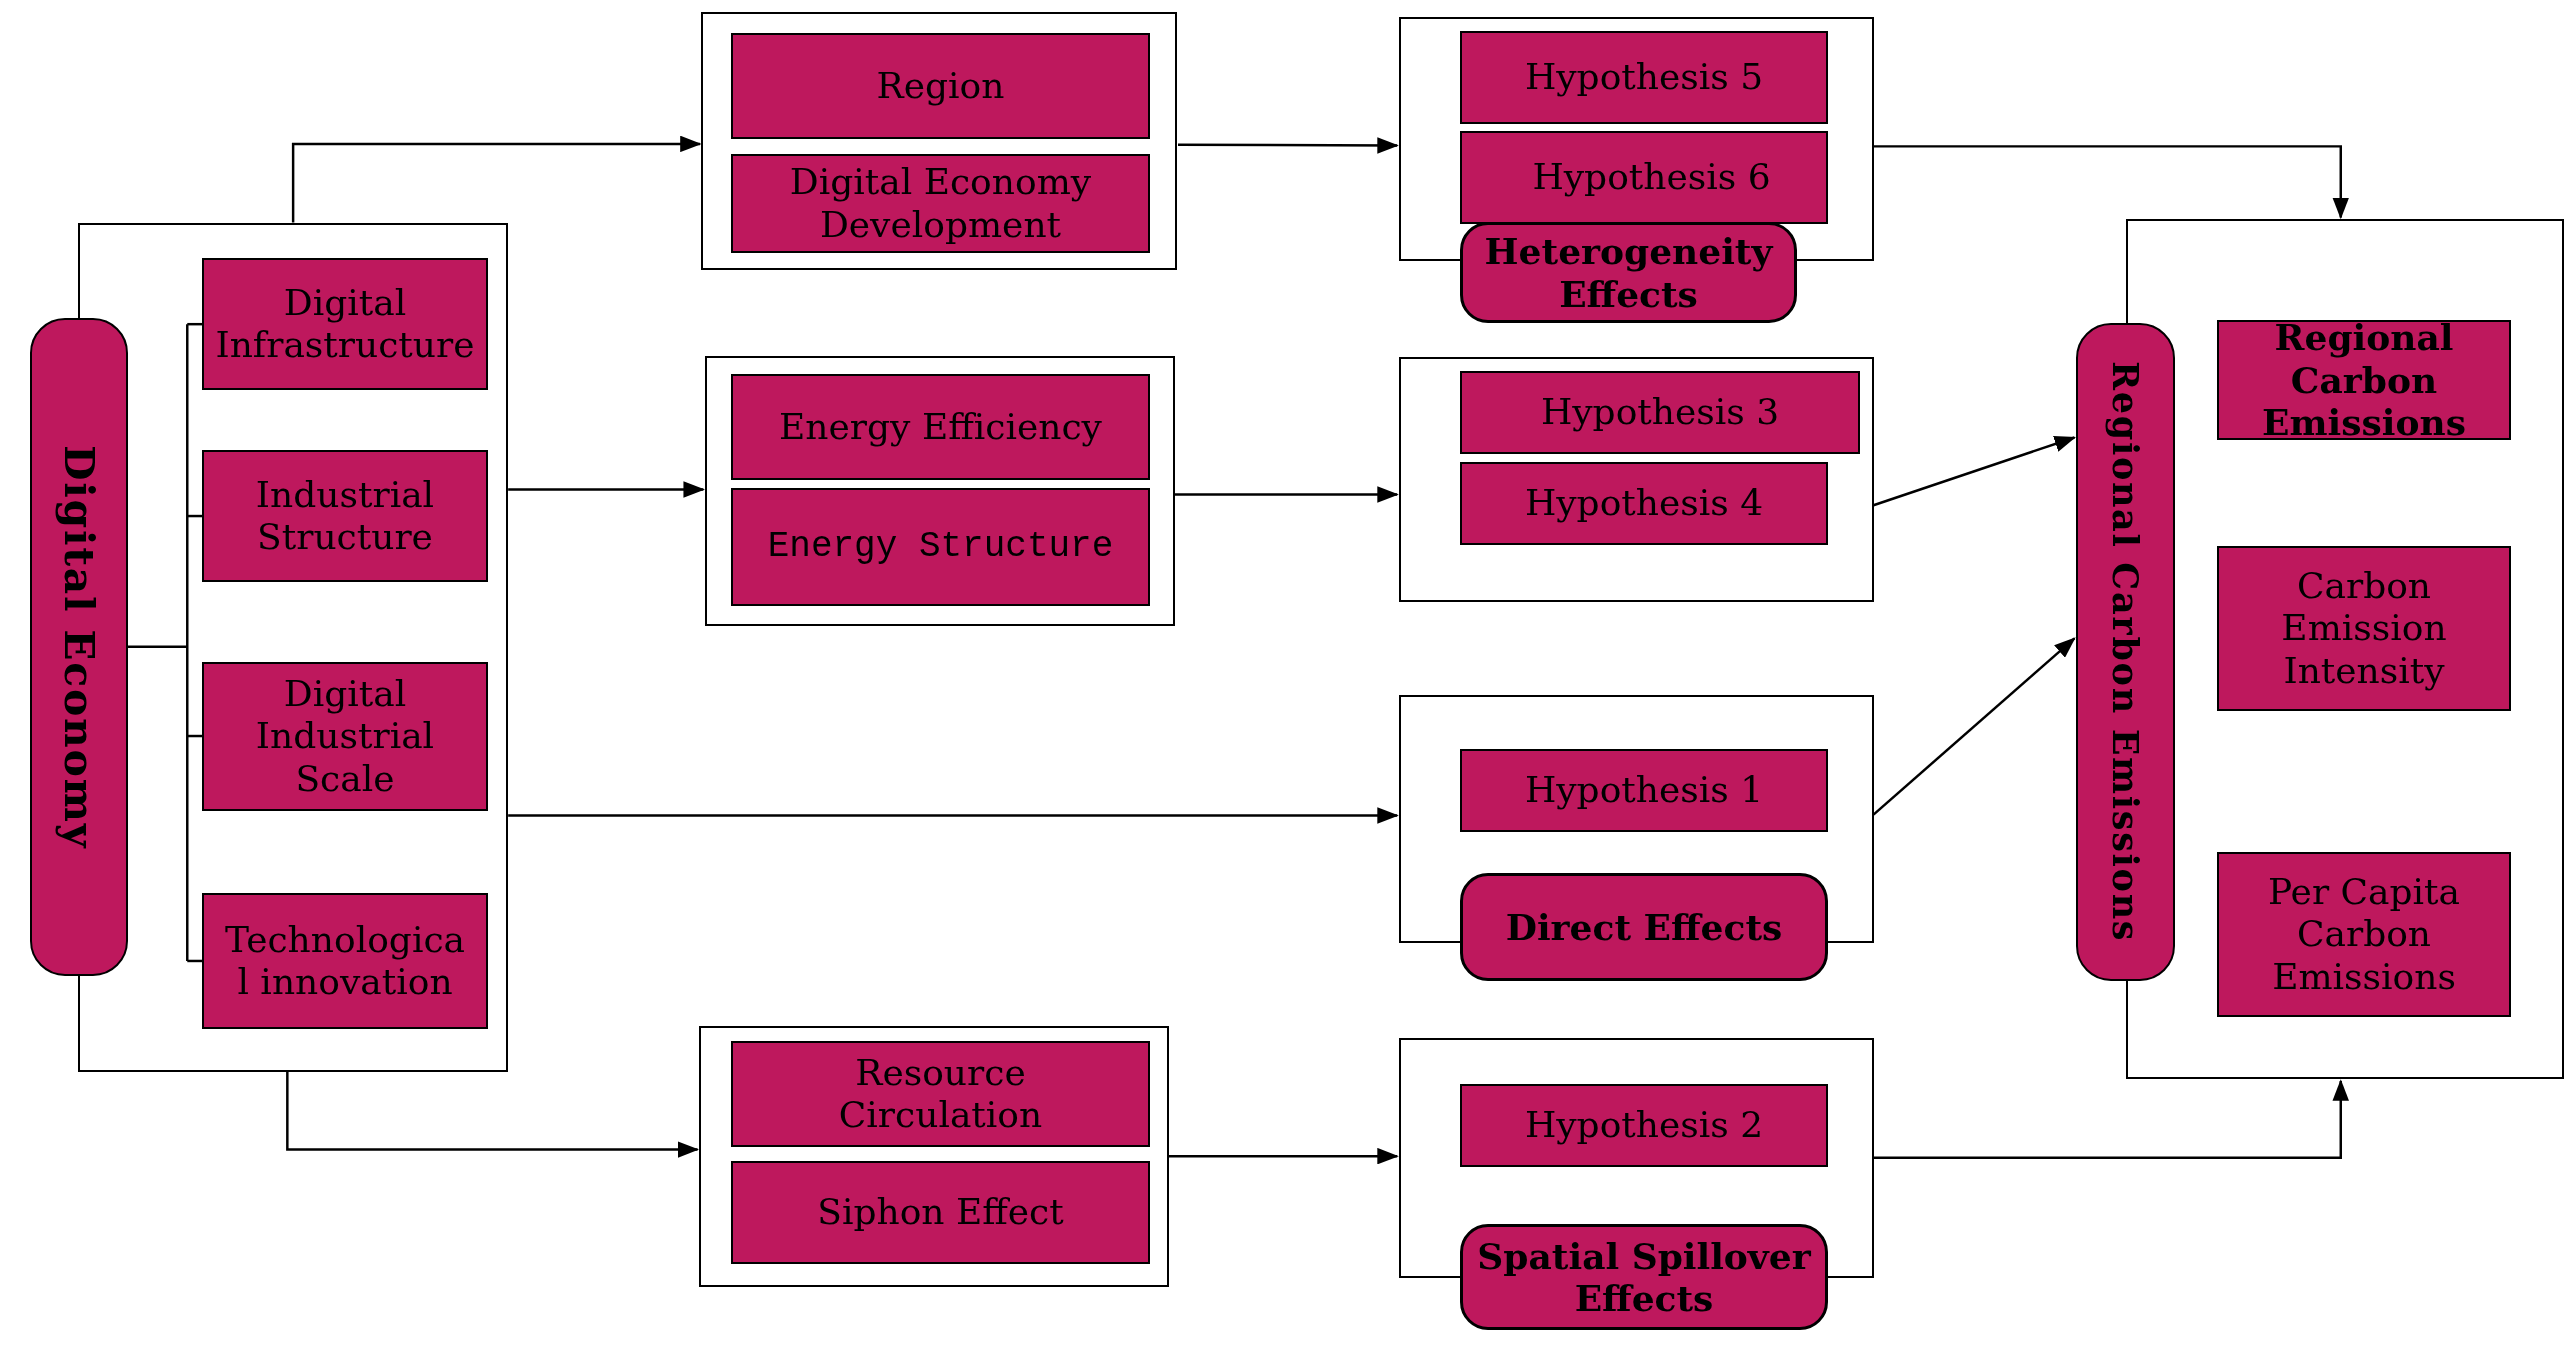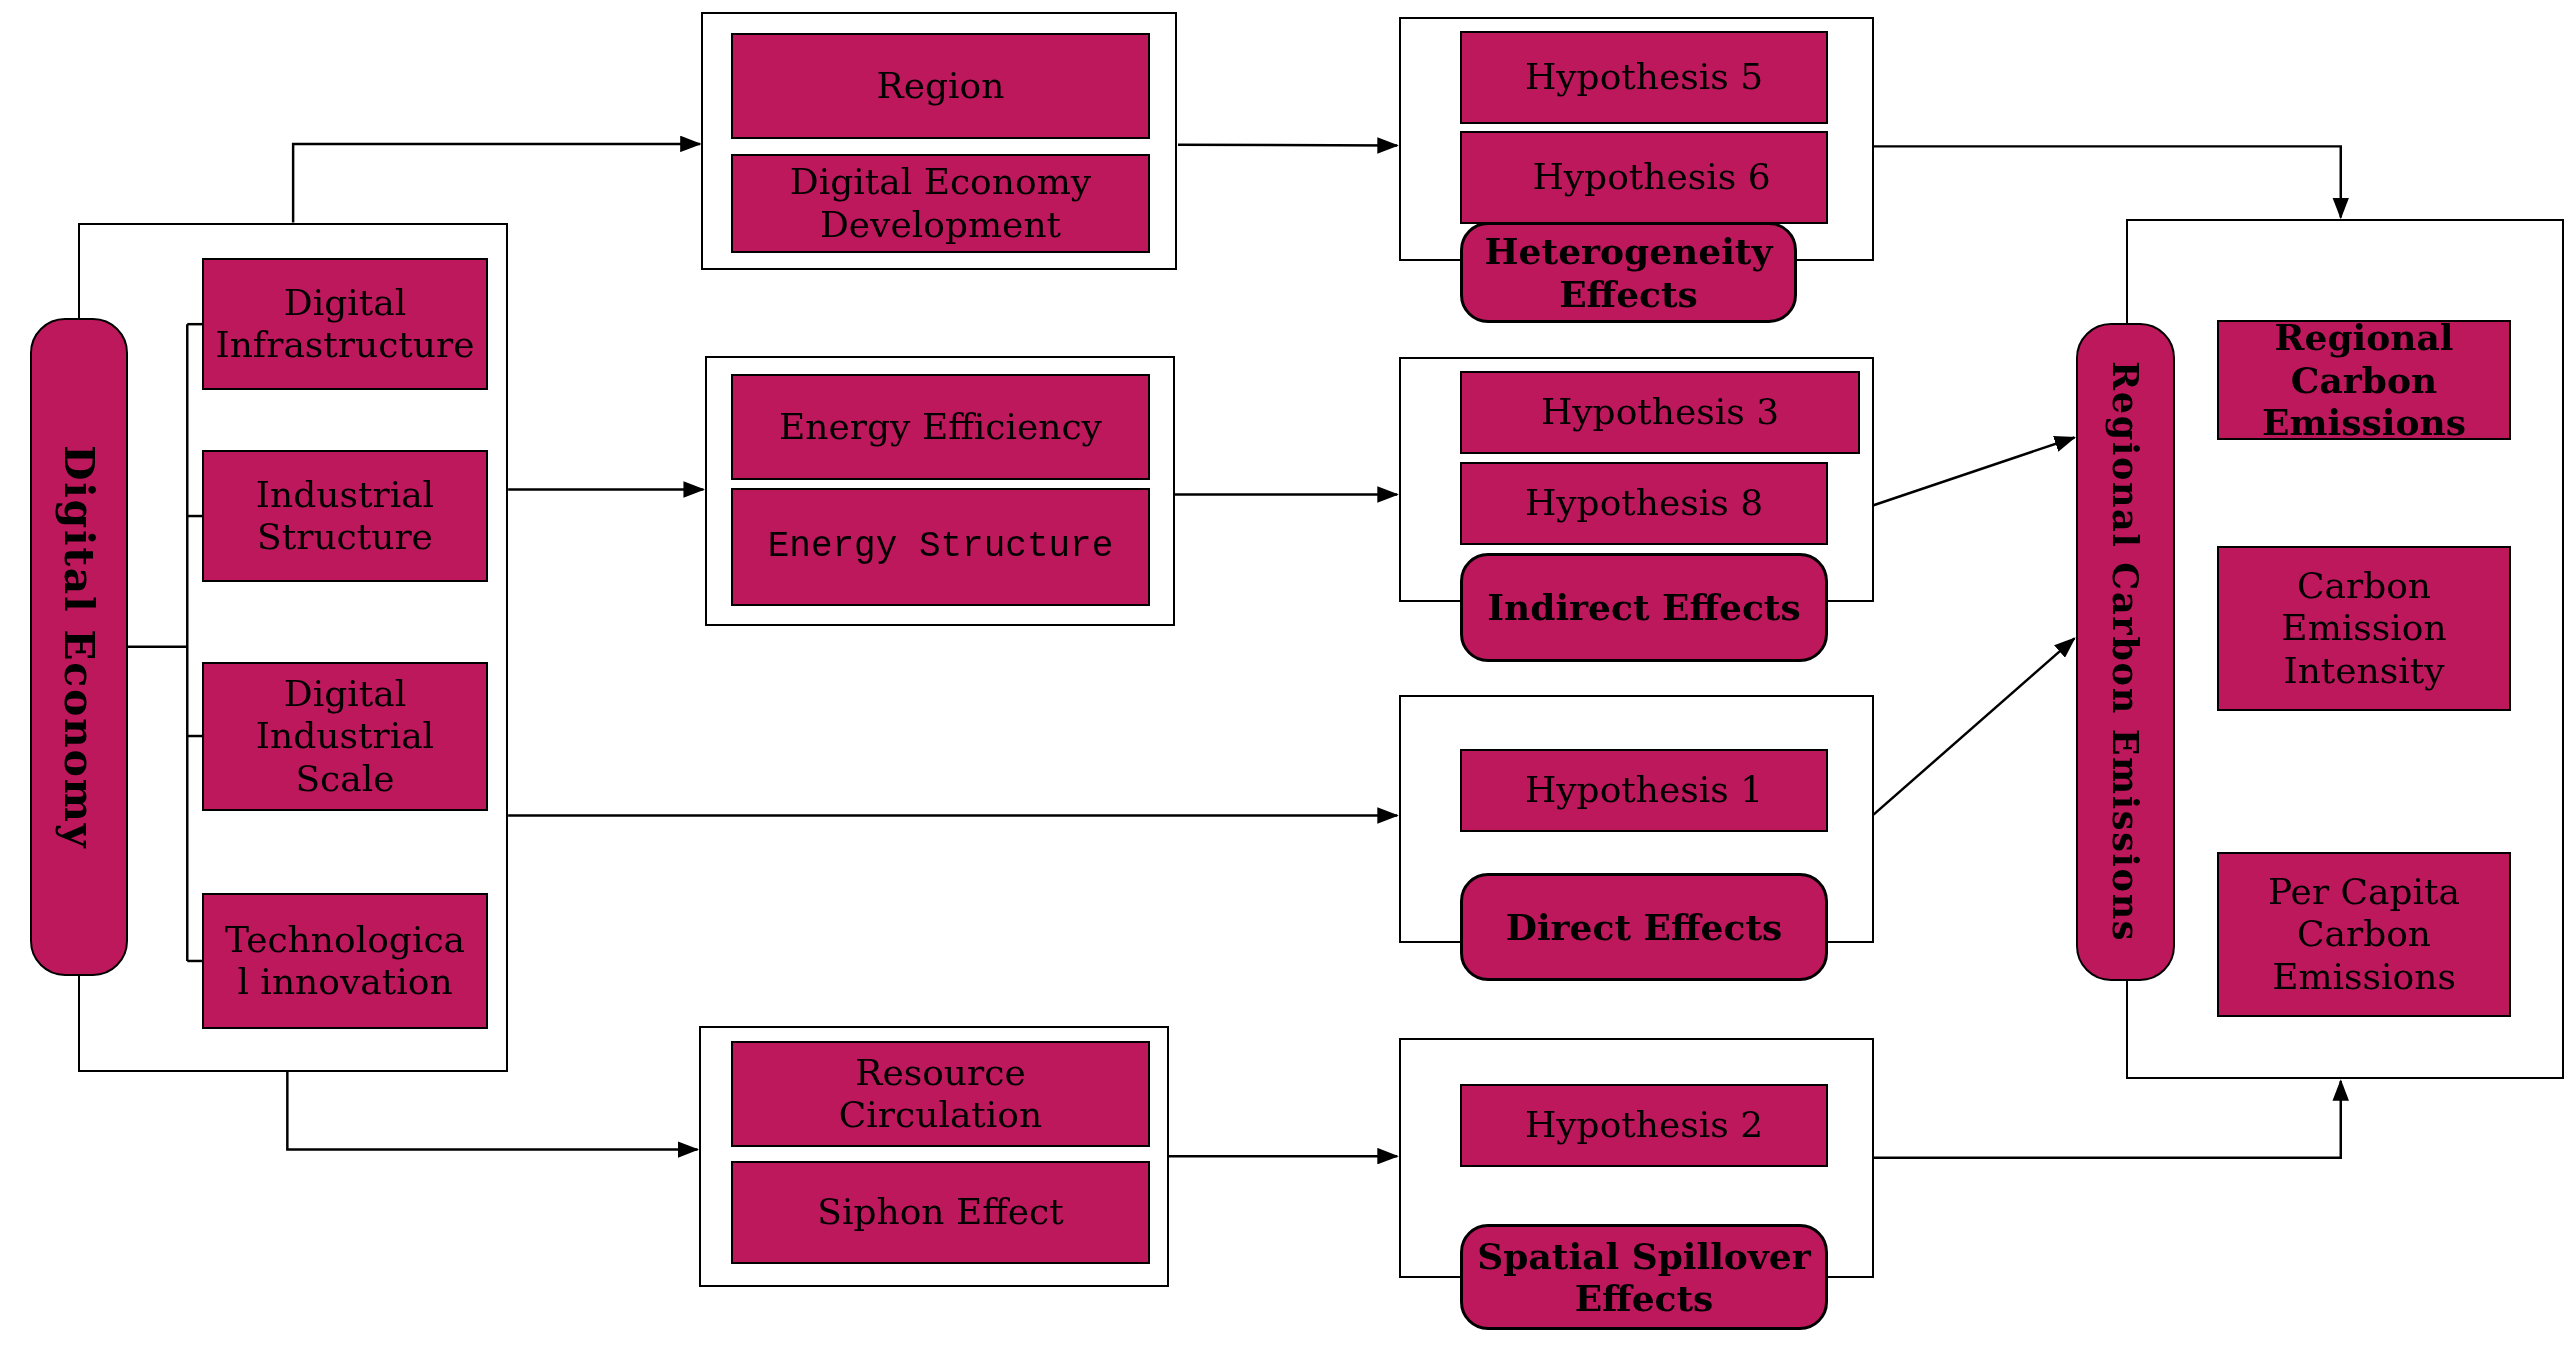--- a/index.html
+++ b/index.html
@@ -77,22 +77,21 @@
   <div class="node inner" style="left:731px;top:1161px;width:419px;height:103px;">Siphon Effect</div>
 
   <div class="node container" style="left:1399px;top:16.5px;width:475px;height:244px;"></div>
   <div class="node inner" style="left:1460px;top:31px;width:368px;height:93px;">Hypothesis 5</div>
   <div class="node inner" style="left:1460px;top:131px;width:368px;height:93px;padding-left:15px;">Hypothesis 6</div>
   <div class="node roundlbl" style="left:1460px;top:222px;width:337px;height:101px;">Heterogeneity
 Effects</div>
 
   <div class="node container" style="left:1399px;top:357px;width:475px;height:245px;"></div>
   <div class="node inner" style="left:1460px;top:371px;width:400px;height:83px;">Hypothesis 3</div>
-  <div class="node inner" style="left:1460px;top:462px;width:368px;height:83px;">Hypothesis 8</div>
-  <div class="node roundlbl" style="left:1460px;top:553px;width:368px;height:109px;">Indirect Effects</div>
+  <div class="node inner" style="left:1460px;top:462px;width:368px;height:83px;">Hypothesis 4</div>
 
   <div class="node container" style="left:1399px;top:695px;width:475px;height:248px;"></div>
   <div class="node inner" style="left:1460px;top:749px;width:368px;height:83px;">Hypothesis 1</div>
   <div class="node roundlbl" style="left:1460px;top:873px;width:368px;height:108px;">Direct Effects</div>
 
   <div class="node container" style="left:1399px;top:1038px;width:475px;height:240px;"></div>
   <div class="node inner" style="left:1460px;top:1084px;width:368px;height:83px;">Hypothesis 2</div>
   <div class="node roundlbl" style="left:1460px;top:1224px;width:368px;height:106px;">Spatial Spillover
 Effects</div>
 

